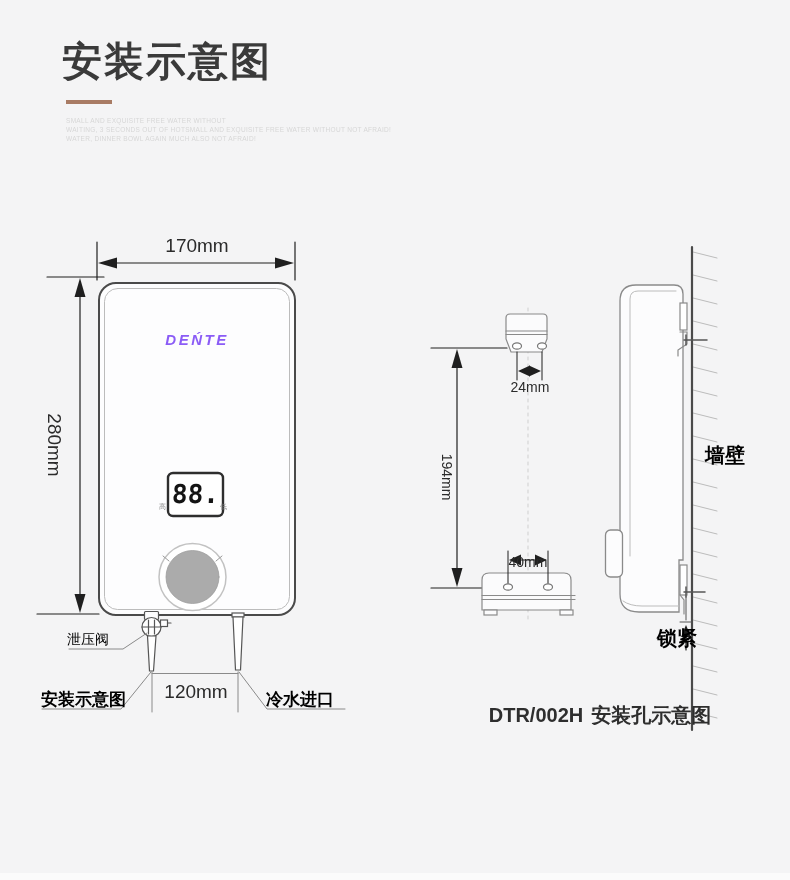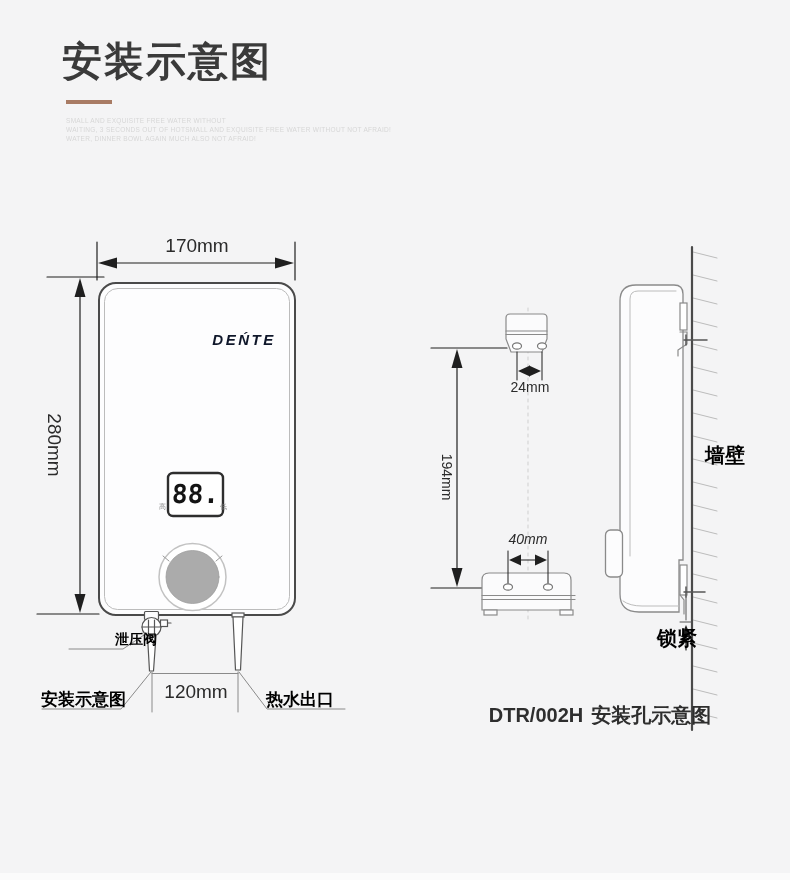--- a/index.html
+++ b/index.html
@@ -8,21 +8,21 @@
   .abs{position:absolute;}
   .title{left:62px;top:34px;font-size:40px;font-weight:600;color:#3a3a3a;letter-spacing:2px;}
   .title-underline{left:66px;top:100px;width:46px;height:4px;background:#a87b64;}
   .subtitle{left:66px;top:116px;font-size:6.5px;line-height:9px;color:#d7d7d7;letter-spacing:.3px;white-space:nowrap;}
   svg{position:absolute;left:0;top:0;}
   .dim-text{font-size:19px;color:#2b2b2b;text-align:center;}
   .dim-text-sm{font-size:14px;color:#2b2b2b;text-align:center;}
   .rot90{transform:rotate(90deg);transform-origin:center;}
   .cjk{color:#000000;font-weight:600;white-space:nowrap;}
   .brand{left:99px;top:331px;width:196px;text-align:center;font-size:15px;font-weight:bold;
-         letter-spacing:2.5px;color:#0f172a;font-style:italic;padding-left:47px;}
+         letter-spacing:2.5px;color:#8b5cf6;font-style:italic;}
   .display-value{left:168px;top:473px;width:55px;height:43px;line-height:43px;text-align:center;
          font-family:"DejaVu Sans Mono",monospace;font-size:26px;font-weight:bold;color:#141414;
          transform:skewX(-3deg);}
   .knob-mark{font-size:7px;color:#8a8a8a;font-weight:normal;}
   .caption{left:455px;top:702px;width:290px;text-align:center;font-size:20px;font-weight:600;color:#2e2e2e;white-space:nowrap;}
   .caption span{margin:17px 4px;}
   .bottom-strip{left:0;top:873px;width:790px;height:7px;background:#fbfbfb;}
 </style>
 </head>
 <body>
@@ -170,28 +170,28 @@
       </g>
     </g>
   </svg>
 
   <div class="abs dim-text" style="left:150px;top:235px;width:94px;">170mm</div>
   <div class="abs dim-text rot90" style="left:8px;top:436px;width:96px;height:18px;">280mm</div>
   <div class="abs brand">DEŃTE</div>
   <div class="abs display-value">88.</div>
   <div class="abs knob-mark" style="left:159px;top:502px;">高</div>
   <div class="abs knob-mark" style="left:220px;top:502px;">低</div>
-  <div class="abs cjk" style="left:67px;top:631px;font-size:14px;font-weight:700;margin-left:48px;">泄压阀</div>
+  <div class="abs cjk" style="left:67px;top:631px;font-size:14px;font-weight:400;">泄压阀</div>
   <div class="abs cjk" style="left:41px;top:688px;font-size:17px;">安装示意图</div>
   <div class="abs dim-text" style="left:153px;top:681px;width:86px;">120mm</div>
-  <div class="abs cjk" style="left:266px;top:688px;font-size:17px;">热水出口</div>
+  <div class="abs cjk" style="left:266px;top:688px;font-size:17px;">冷水进口</div>
 
   <div class="abs dim-text-sm" style="left:500px;top:379px;width:60px;">24mm</div>
   <div class="abs dim-text-sm rot90" style="left:407px;top:469px;width:80px;height:16px;">194mm</div>
-  <div class="abs dim-text-sm" style="left:498px;top:531px;width:60px;font-style:italic;">40mm</div>
+  <div class="abs dim-text-sm" style="left:498px;top:554px;width:60px;">40mm</div>
 
   <div class="abs cjk" style="left:705px;top:442px;font-size:20px;">墙壁</div>
   <div class="abs cjk" style="left:657px;top:625px;font-size:20px;">锁紧</div>
 
   <div class="abs caption">
     <span>DTR/002H</span><span>安装孔示意图</span>
   </div>
 
   <div class="abs bottom-strip"></div>
 </div>

